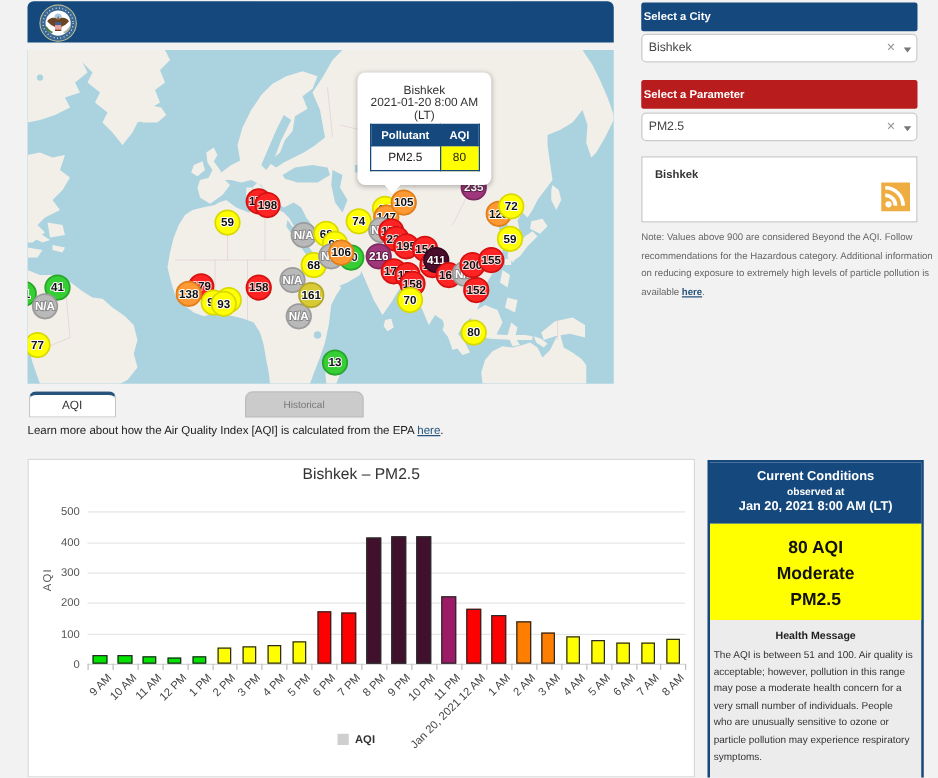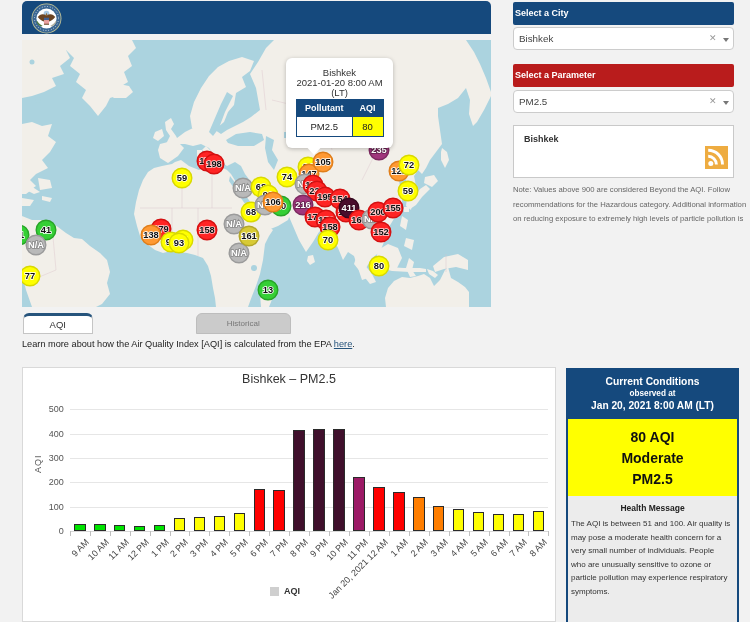--- a/index.html
+++ b/index.html
@@ -321,36 +321,38 @@
         <circle cx="5.8" cy="17.4" r="2.5" fill="#fff"></circle>
         <path d="M3.2,10.3 a8.2,8.2 0 0 1 8.2,8.2" stroke="#fff" stroke-width="2.9" fill="none"></path>
         <path d="M3.2,4.2 a14.3,14.3 0 0 1 14.3,14.3" stroke="#fff" stroke-width="2.9" fill="none"></path>
       </svg>
     </div>
   </div>
   <div class="abs" style="left:513px;top:183px;font-size:7.7px;line-height:14.5px;color:#666;">
     <div class="nw">Note: Values above 900 are considered Beyond the AQI. Follow</div>
     <div class="nw">recommendations for the Hazardous category. Additional information</div>
     <div class="nw">on reducing exposure to extremely high levels of particle pollution is</div>
+    <div class="nw">available <b style="color:#26547c;text-decoration:underline;">here</b>.</div>
   </div>
 
   <div class="abs" style="left:566px;top:368px;width:173px;height:301px;border:2px solid #15497d;background:#ececec;">
     <div style="background:#15497d;color:#fff;text-align:center;height:49px;padding-top:6px;">
       <div class="nw" style="font-size:10.3px;font-weight:bold;">Current Conditions</div>
       <div class="nw" style="font-size:8.2px;font-weight:bold;margin-top:2px;">observed at</div>
       <div class="nw" style="font-size:10.2px;font-weight:bold;margin-top:2px;">Jan 20, 2021 8:00 AM (LT)</div>
     </div>
     <div style="background:#ffff00;text-align:center;height:77px;padding-top:10px;color:#111;">
       <div style="font-size:14px;font-weight:bold;">80 AQI</div>
       <div style="font-size:14px;font-weight:bold;margin-top:5px;">Moderate</div>
       <div style="font-size:14px;font-weight:bold;margin-top:5px;">PM2.5</div>
     </div>
     <div style="text-align:center;font-size:8.5px;font-weight:bold;color:#222;margin-top:7px;">Health Message</div>
     <div style="font-size:8px;line-height:13.6px;color:#333;padding:4px 3px 0 3px;">
       <div class="nw">The AQI is between 51 and 100. Air quality is</div>
+      <div class="nw">acceptable; however, pollution in this range</div>
       <div class="nw">may pose a moderate health concern for a</div>
       <div class="nw">very small number of individuals. People</div>
       <div class="nw">who are unusually sensitive to ozone or</div>
       <div class="nw">particle pollution may experience respiratory</div>
       <div class="nw">symptoms.</div>
     </div>
   </div>
 
 </div>
 

